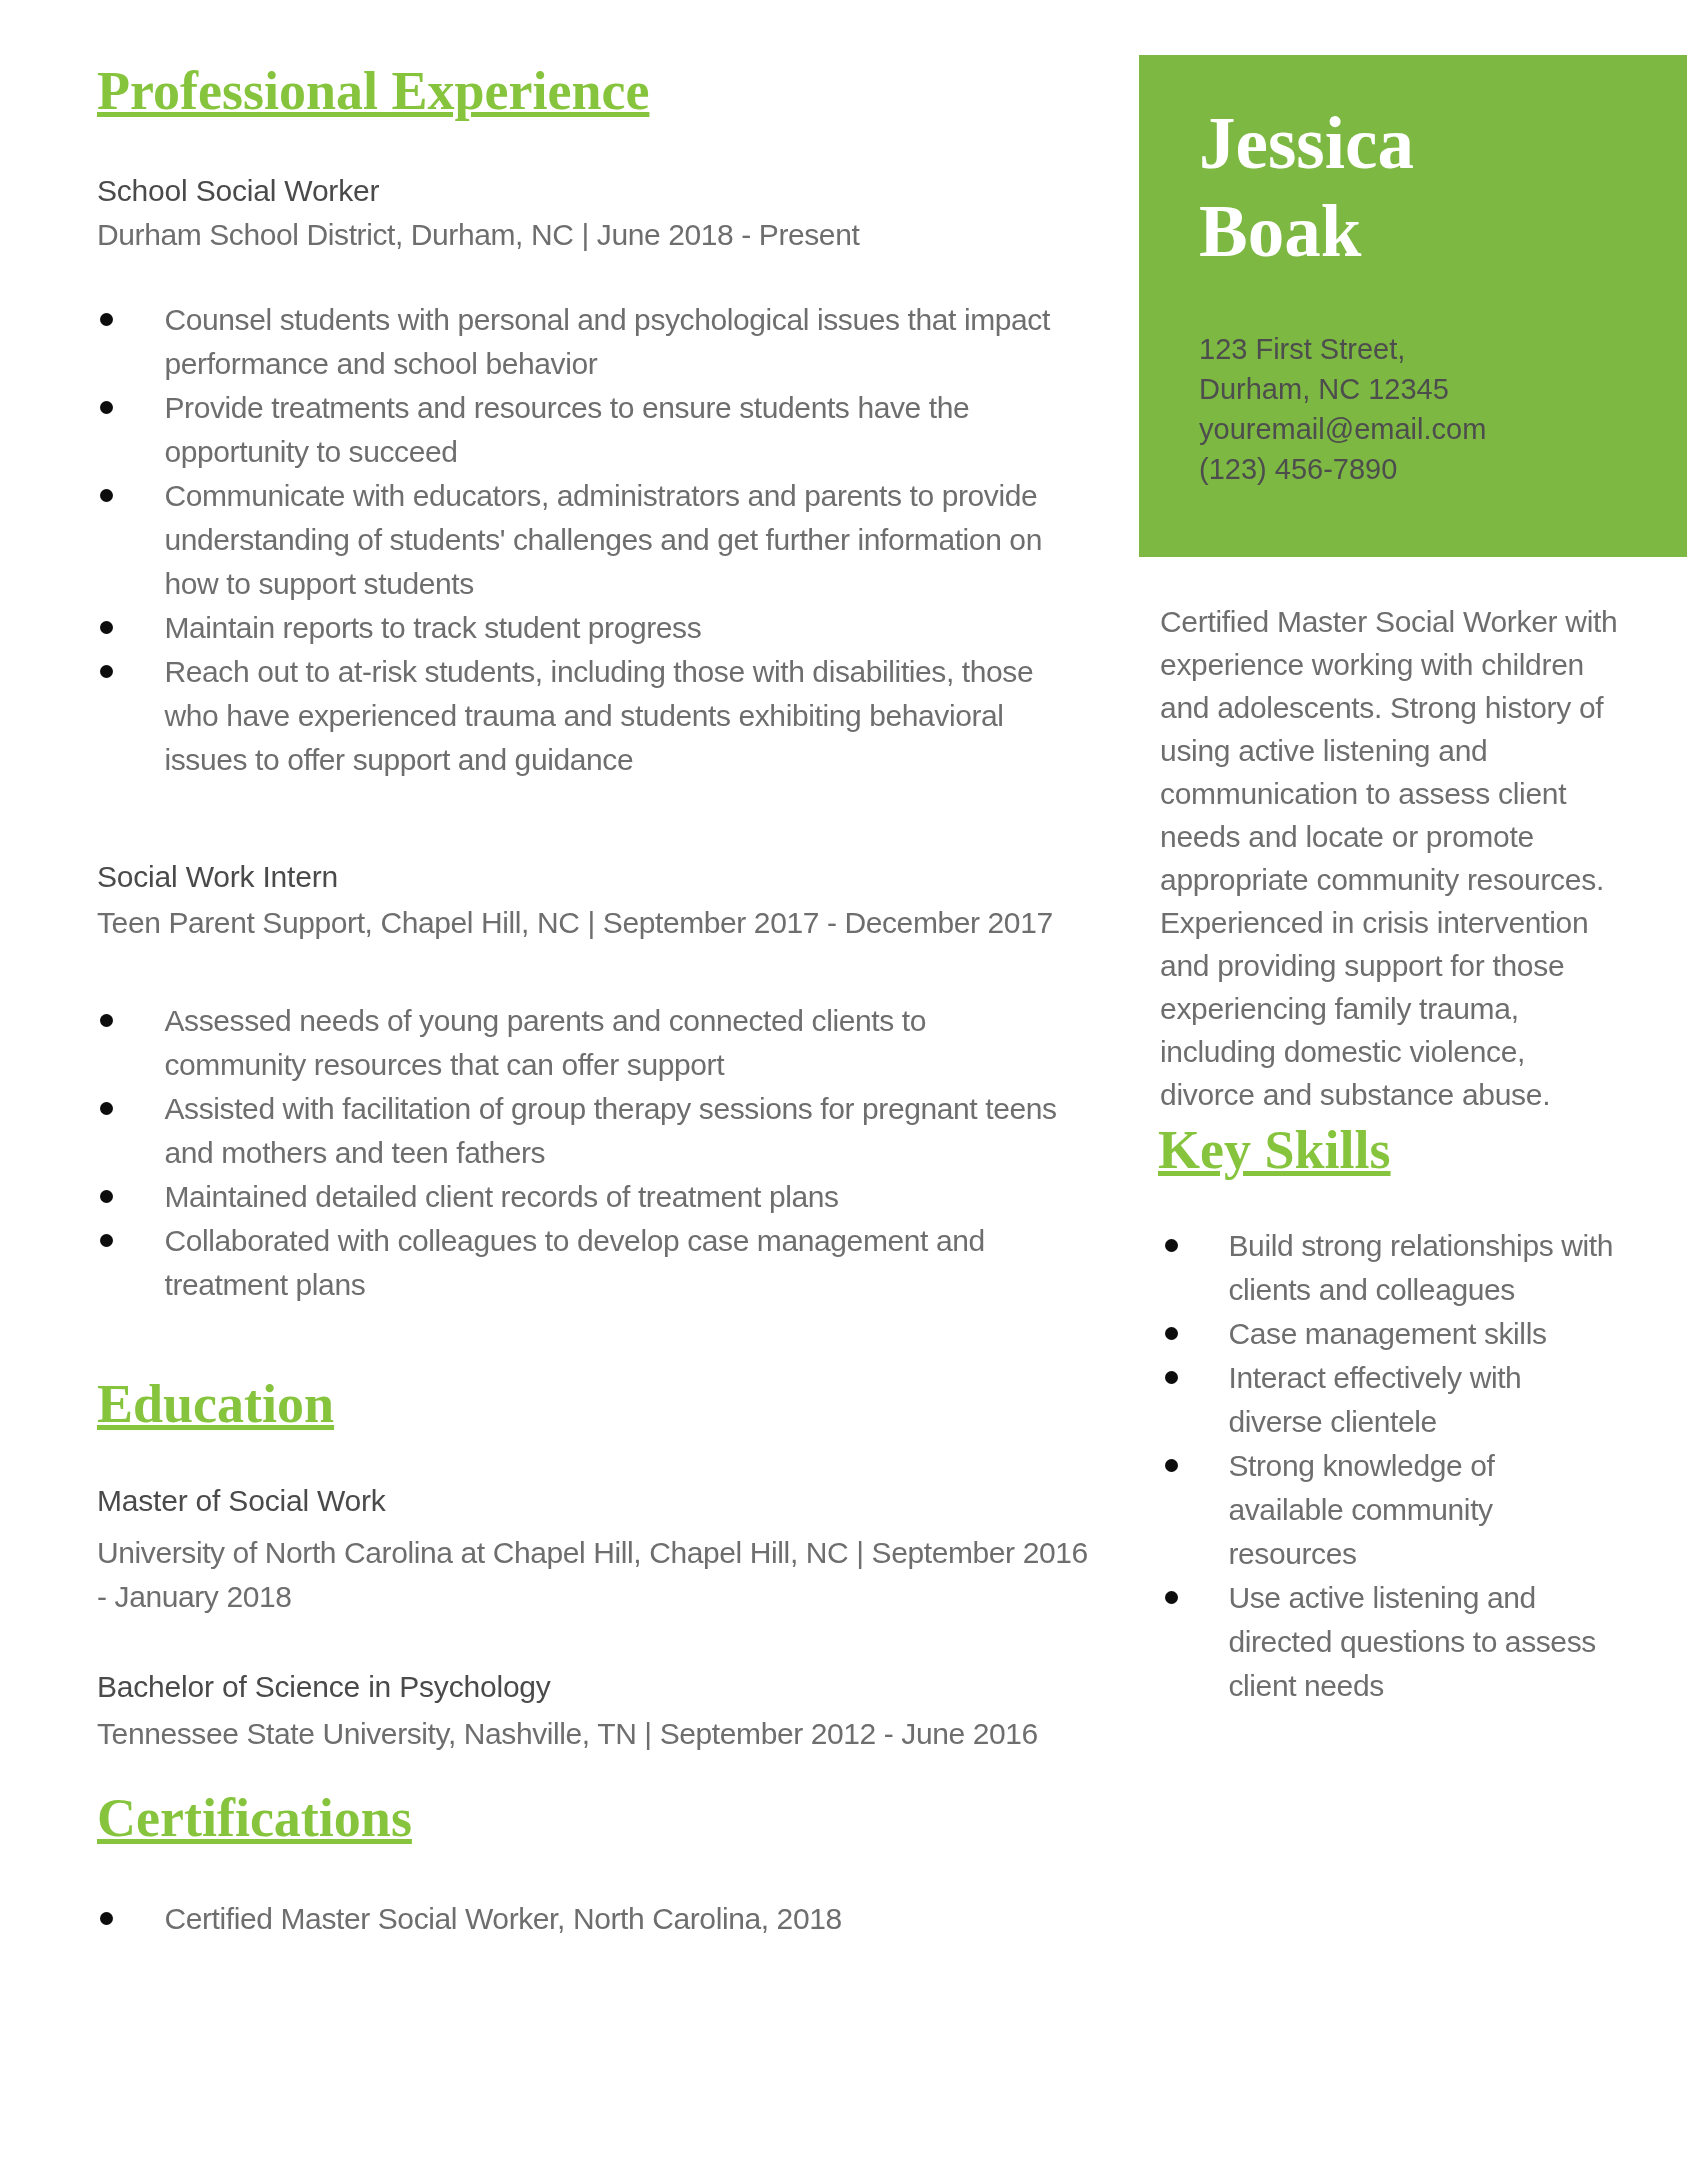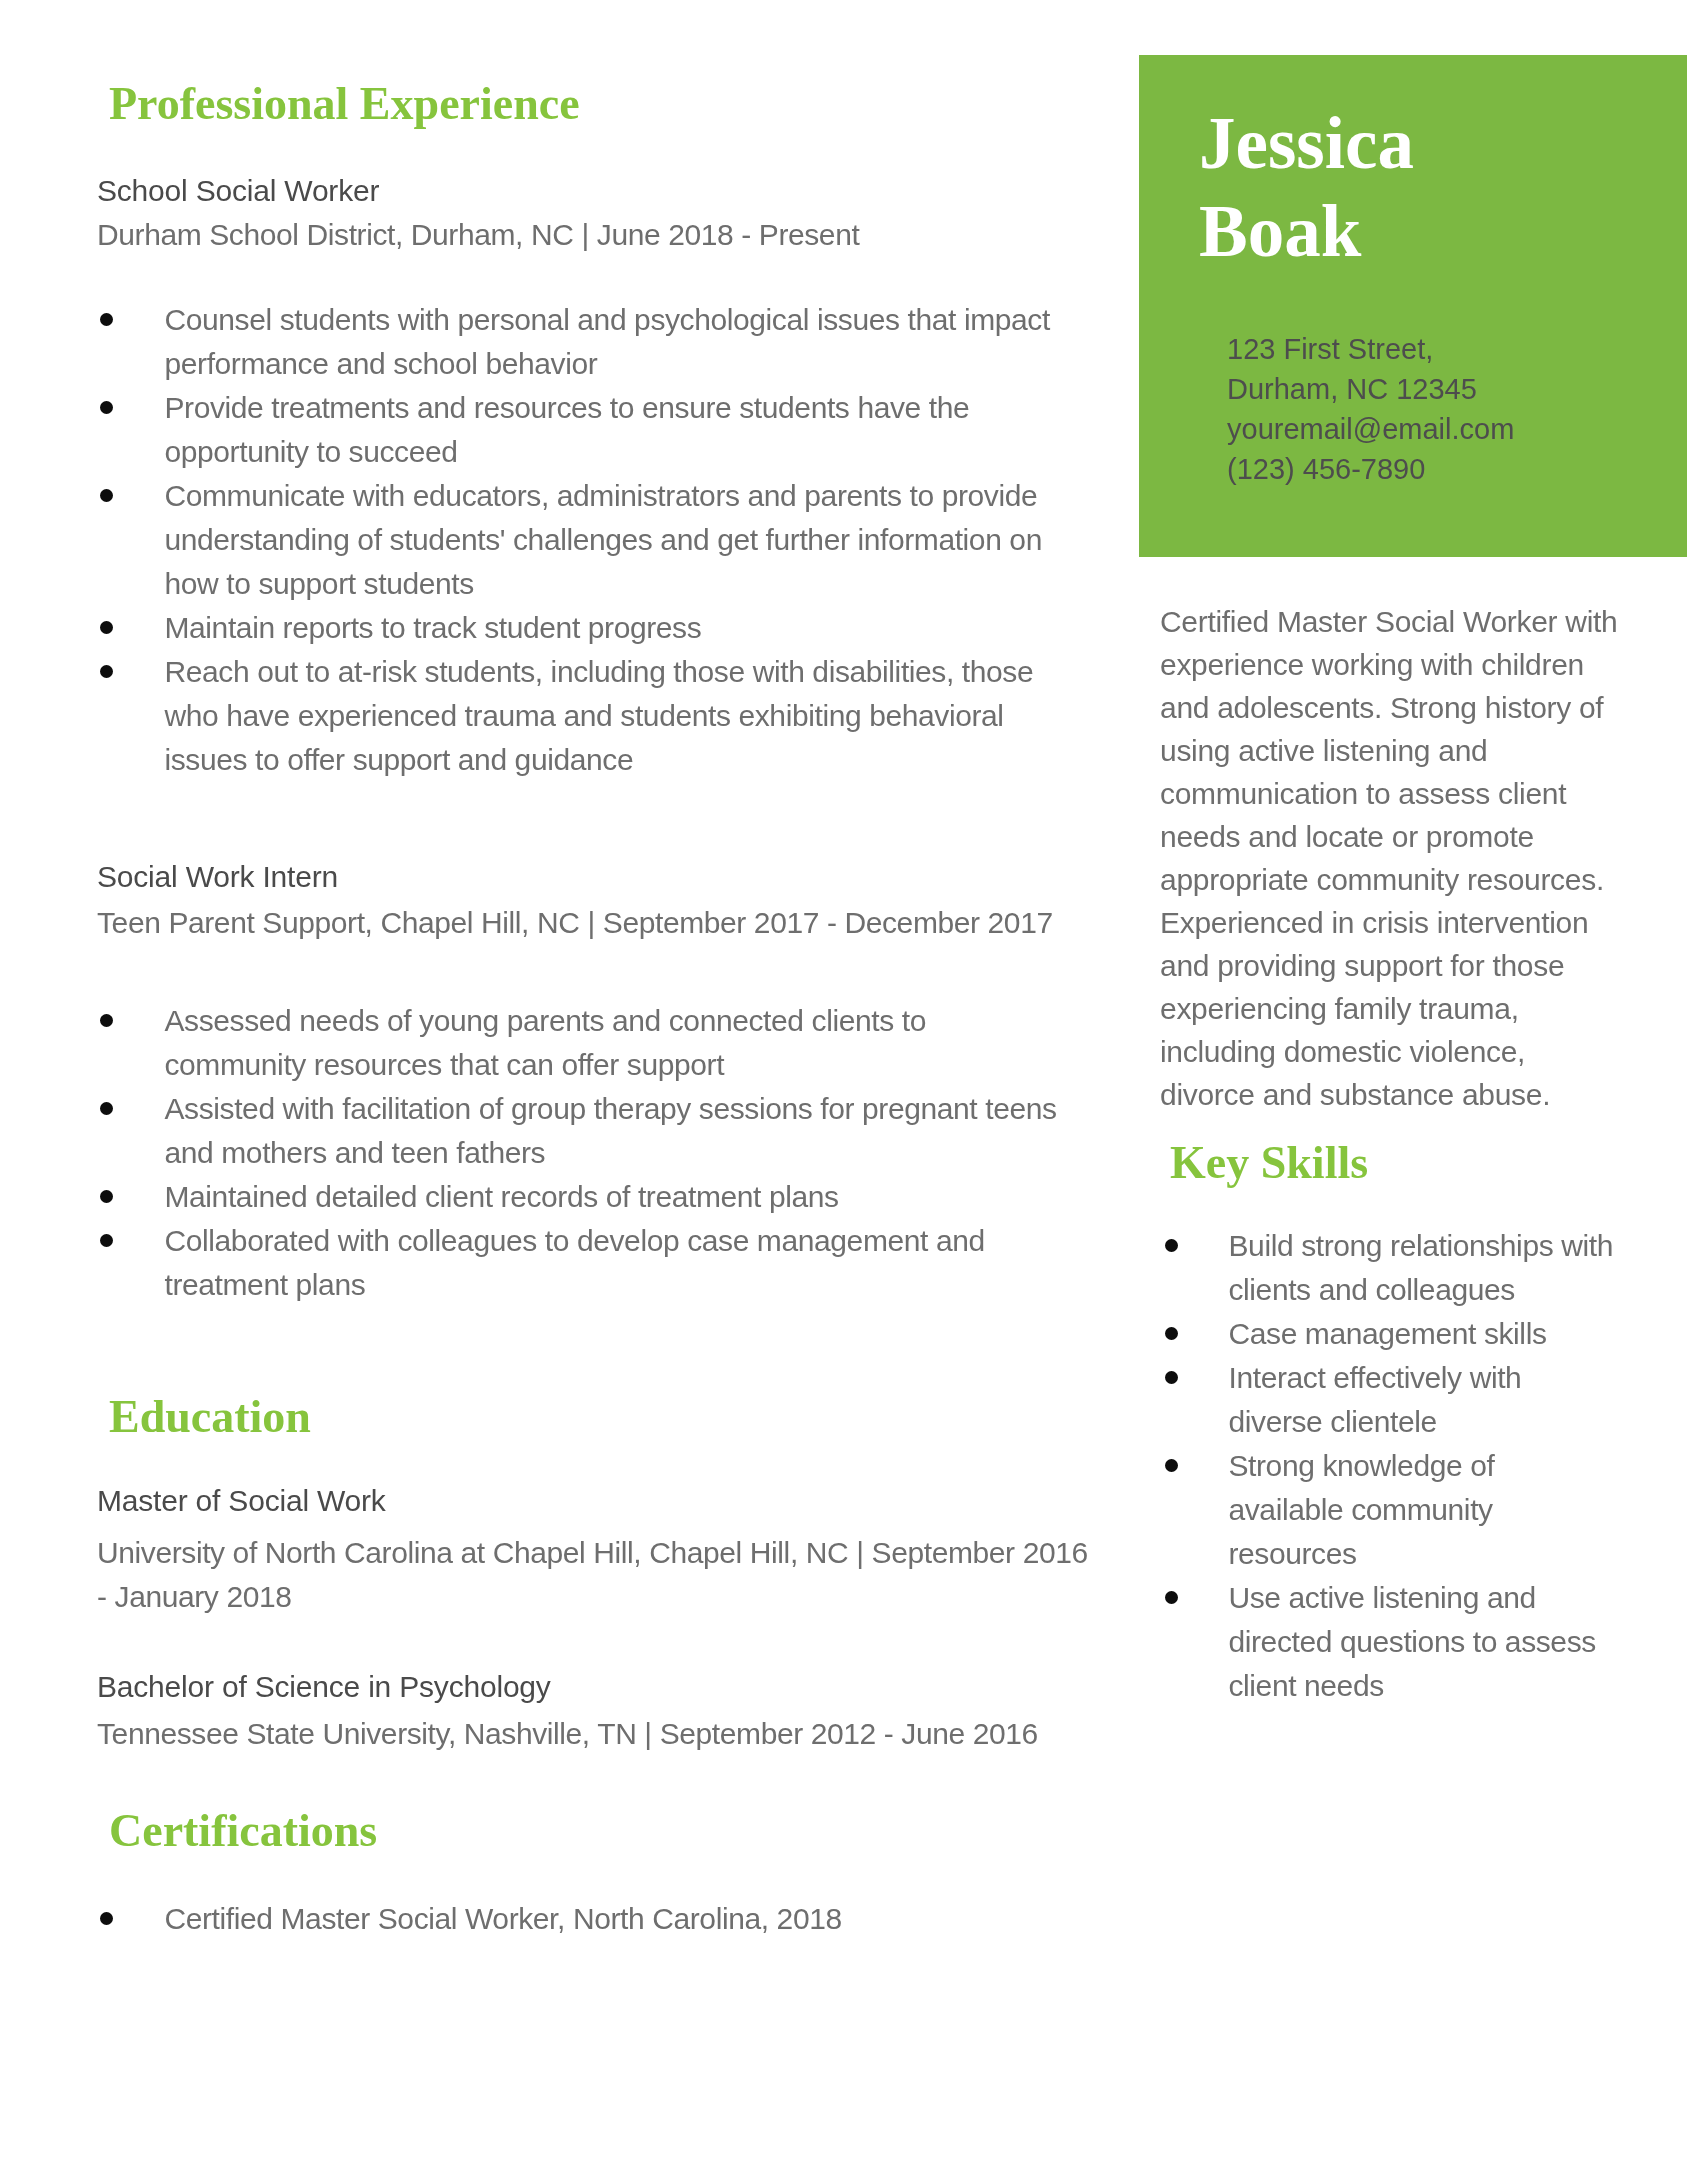--- a/index.html
+++ b/index.html
@@ -12,22 +12,22 @@
   }
   html,body{margin:0;padding:0;background:#fff;}
   .page{
     position:relative;width:1687px;height:2183px;background:#ffffff;overflow:hidden;
     font-family:"Liberation Sans","DejaVu Sans",sans-serif;
   }
   .abs{position:absolute;}
   
   .section-heading{
     font-family:"Liberation Serif","DejaVu Serif",serif;
-    font-weight:700;font-size:46px;line-height:51px;
-    color:var(--green-heading);white-space:nowrap;margin:12px;
+    font-weight:700;font-size:54px;line-height:51px;
+    color:var(--green-heading);white-space:nowrap;margin:0;text-decoration:underline;
   }
   
   .job-title{font-size:30px;font-weight:400;color:var(--title-gray);line-height:44px;white-space:nowrap;letter-spacing:-0.2px;}
   .meta .line{font-size:30px;color:var(--body-gray);line-height:44px;white-space:nowrap;letter-spacing:-0.4px;}
   
   .bullet-item{display:flex;align-items:flex-start;gap:8px;}
   .dot{flex:none;width:13.2px;height:13.2px;border-radius:50%;background:var(--dot-black);margin:15px 43px 0 3.3px;}
   .bullet-text .line{font-size:30px;color:var(--body-gray);line-height:44px;white-space:nowrap;letter-spacing:-0.4px;}
   
   .green-box{background:var(--green-box);}
@@ -153,21 +153,21 @@
 
   <aside>
 
     <div class="abs green-box" style="left:1139px;top:55px;width:548px;height:502px;"></div>
 
     <div id="name-block" class="abs" style="left:1199px;top:100px;">
         <div class="name-line">Jessica</div>
         <div class="name-line">Boak</div>
       </div>
 
-    <div id="contact-block" class="abs contact" style="left:1199px;top:329px;margin-left:28px;">
+    <div id="contact-block" class="abs contact" style="left:1199px;top:329px;">
         <div class="line">123 First Street,</div>
         <div class="line">Durham, NC 12345</div>
         <div class="line">youremail@email.com</div>
         <div class="line">(123) 456-7890</div>
       </div>
 
     <div id="summary-block" class="abs summary" style="left:1160px;top:600px;">
         <div class="line">Certified Master Social Worker with</div>
         <div class="line">experience working with children</div>
         <div class="line">and adolescents. Strong history of</div>

